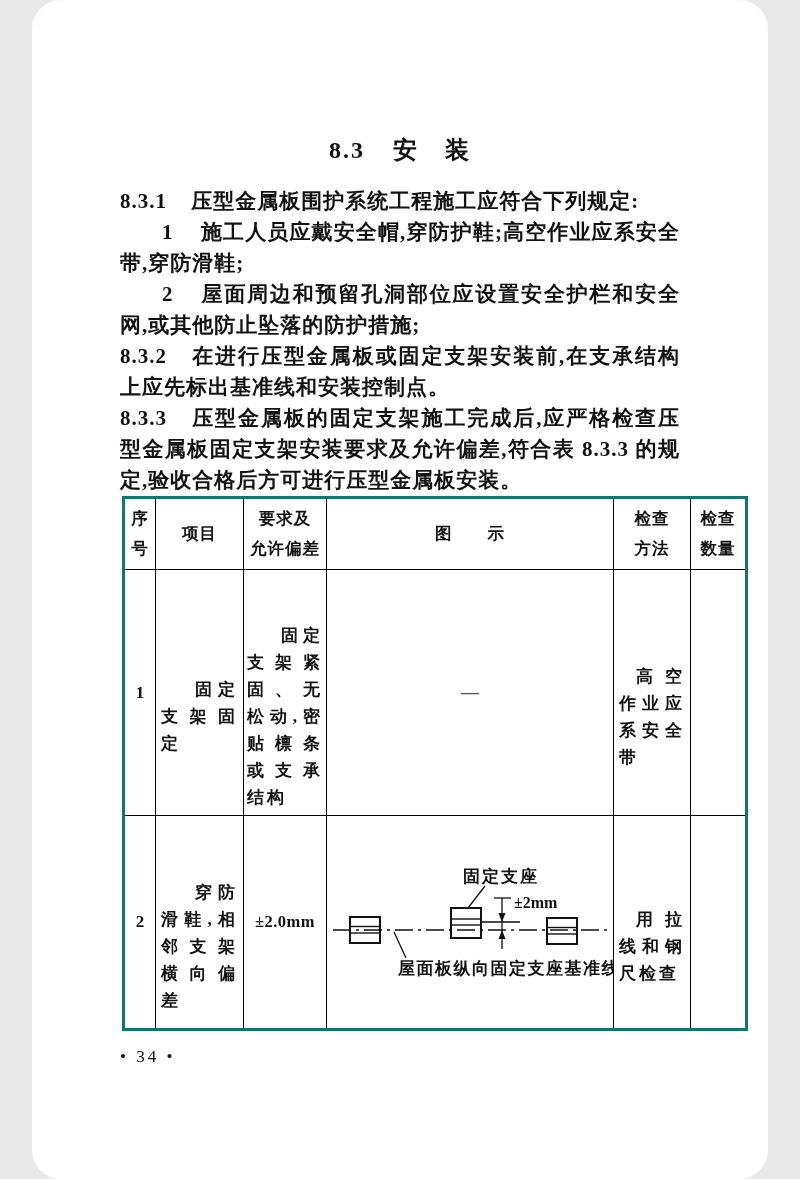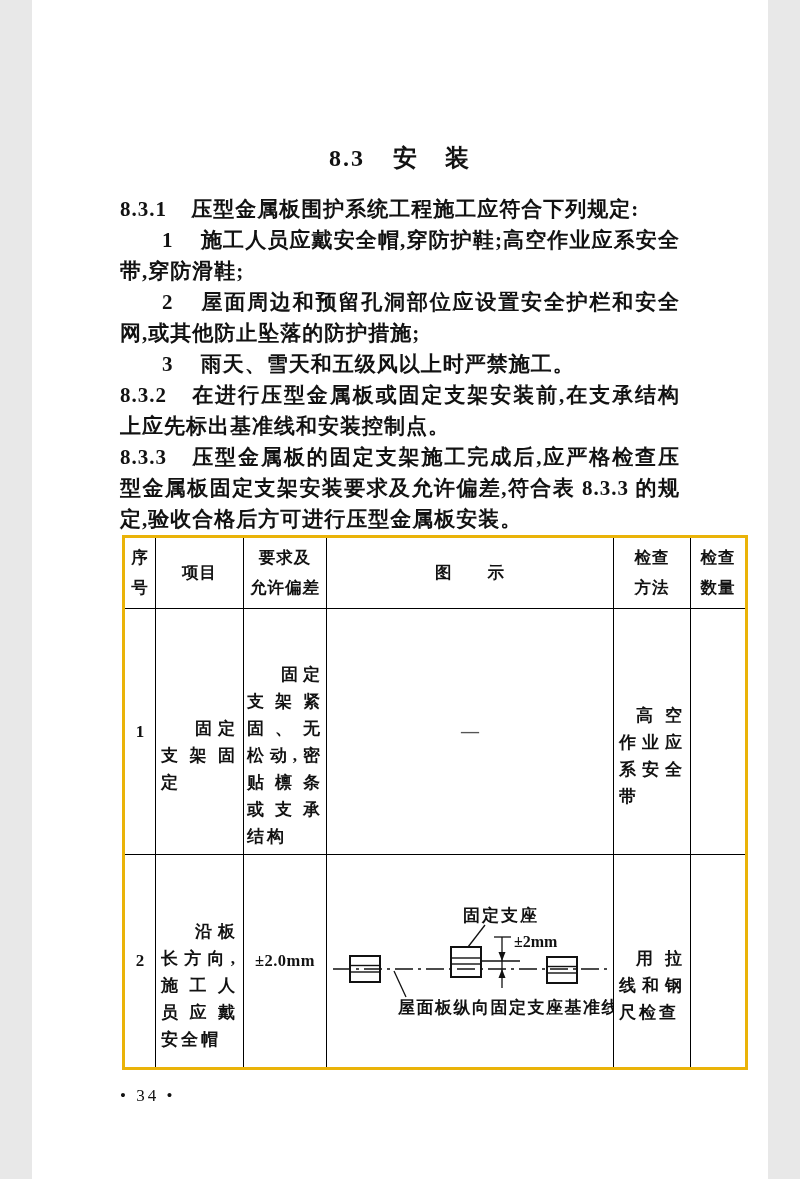--- a/index.html
+++ b/index.html
@@ -2,24 +2,25 @@
 <html><head>
 <meta charset="utf-8">
 <style>
   html, body { margin: 0; padding: 0; background: #e8e8e8; }
   .page {
     position: relative;
     width: 736px; height: 1179px;
     margin: 0 auto;
     background: #ffffff;
     box-sizing: border-box;
-    padding: 12px 88px;
+    padding: 4px 88px;
     font-family: "Liberation Serif", serif;
     color: #121212;
     overflow: hidden;
+    border-radius: 29px;
   }
   .sec-title {
     margin: 130px 0 20px 0;
     text-align: center;
     font-size: 24px;
     font-weight: bold;
     letter-spacing: 2px;
   }
   .sec-title .t-text { margin-left: 20px; }
   .para {
@@ -39,21 +40,21 @@
     text-align: center;
     font-size: 17.5px;
     font-weight: bold;
     letter-spacing: 1px;
   }
   table.spec {
     border-collapse: collapse;
     table-layout: fixed;
     width: 623px;
     margin-left: 2px;
-    border: 3px solid #eab308;
+    border: 3px solid #0f766e;
   }
   table.spec th, table.spec td {
     border: 1.2px solid #000;
     vertical-align: middle;
     padding: 0;
   }
   th.hcell {
     font-size: 16.5px;
     font-weight: bold;
     text-align: center;
@@ -112,24 +113,20 @@
     <span class="num">8.3.1</span>
     <span>压型金属板围护系统工程施工应符合下列规定:</span>
   </p>
   <p class="para item">
     <span class="num">1</span>
     <span>施工人员应戴安全帽,穿防护鞋;高空作业应系安全带,穿防滑鞋;</span>
   </p>
   <p class="para item">
     <span class="num">2</span>
     <span>屋面周边和预留孔洞部位应设置安全护栏和安全网,或其他防止坠落的防护措施;</span>
-  </p>
-  <p class="para item">
-    <span class="num">3</span>
-    <span>雨天、雪天和五级风以上时严禁施工。</span>
   </p>
   <p class="para clause">
     <span class="num">8.3.2</span>
     <span>在进行压型金属板或固定支架安装前,在支承结构上应先标出基准线和安装控制点。</span>
   </p>
   <p class="para clause">
     <span class="num">8.3.3</span>
     <span>压型金属板的固定支架施工完成后,应严格检查压型金属板固定支架安装要求及允许偏差,符合表 8.3.3 的规定,验收合格后方可进行压型金属板安装。</span>
   </p>
 
@@ -169,21 +166,21 @@
       </td>
       <td class="c-meth">
         <div class="jtext">高空作业应系安全带</div>
       </td>
       <td class="c-qty"></td>
     </tr>
 
     <tr class="row-2">
       <td class="c-no">2</td>
       <td class="c-item">
-        <div class="jtext">沿板长方向,施工人员应戴安全帽</div>
+        <div class="jtext">穿防滑鞋,相邻支架横向偏差</div>
       </td>
       <td class="c-req">
         <span class="req-val">±2.0mm</span>
       </td>
       <td class="c-diag">
         <svg class="diagram" width="285" height="208" viewBox="0 0 285 208">
 
           <line x1="5" y1="112" x2="280" y2="112" stroke="#111" stroke-width="1.6" stroke-dasharray="18 5 3 5"></line>
 
           <g stroke="#111" fill="none">

